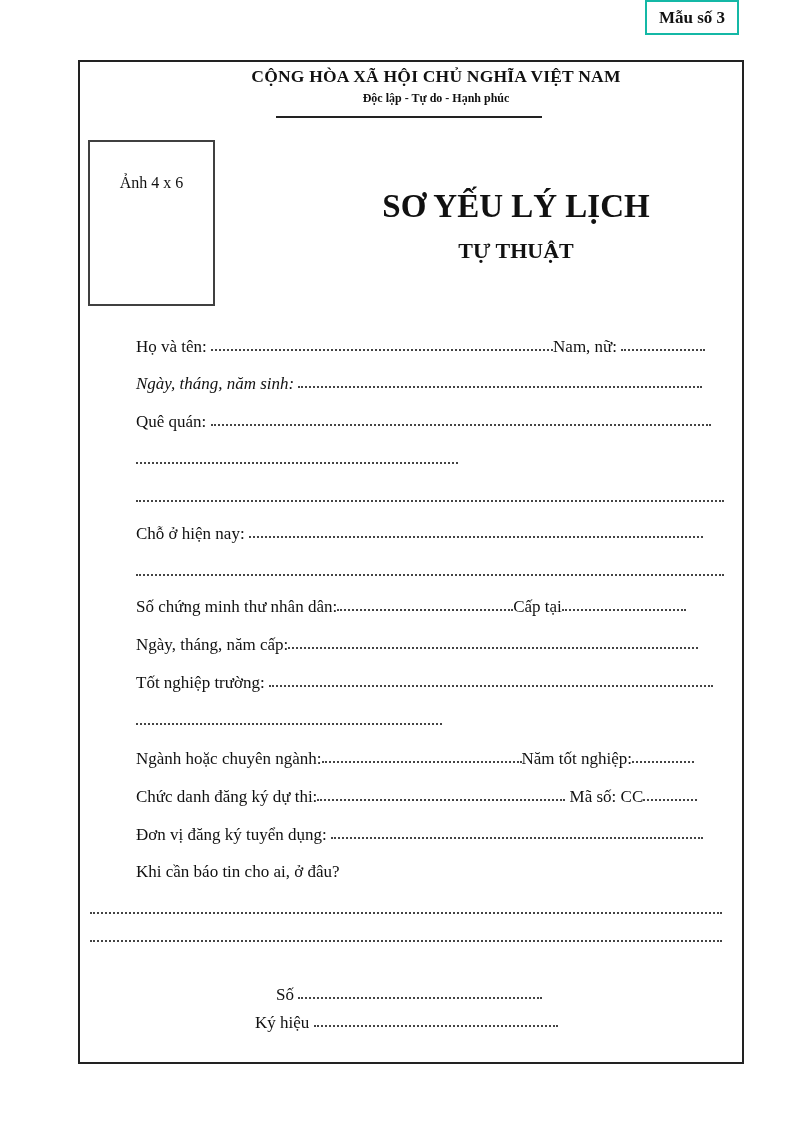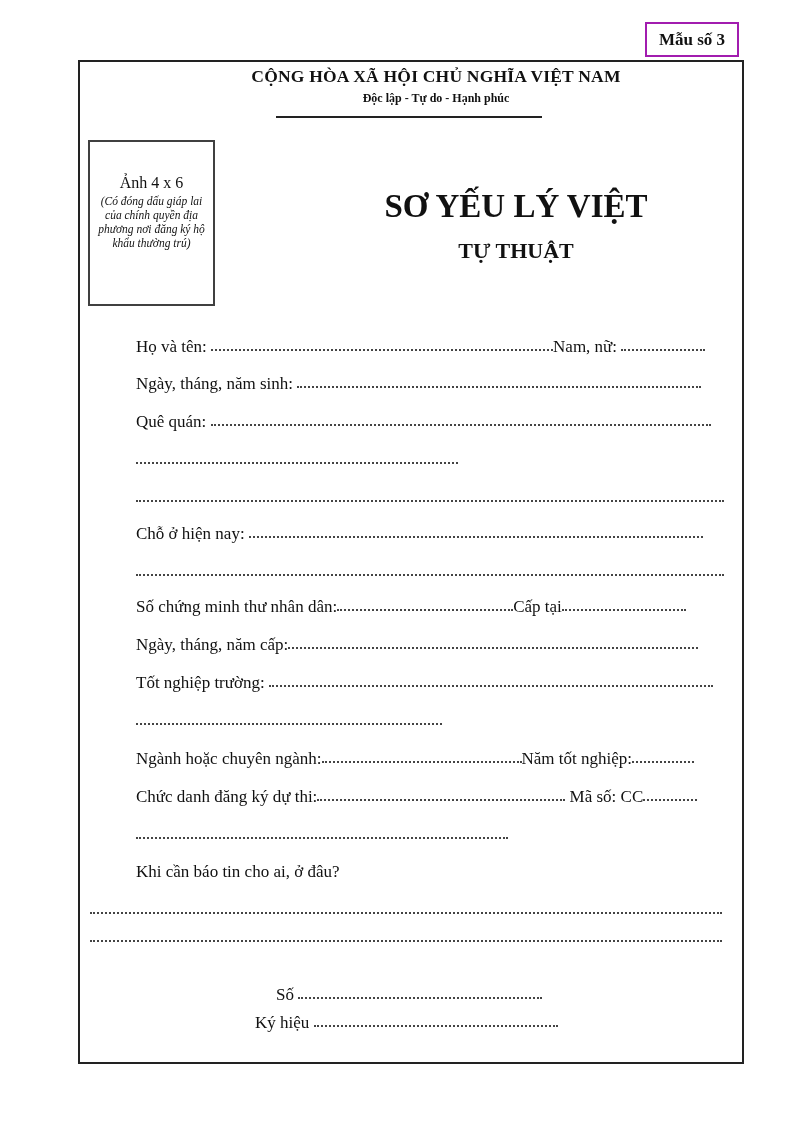--- a/index.html
+++ b/index.html
@@ -1,20 +1,20 @@
 <!DOCTYPE html>
 <html><head>
   <meta charset="utf-8">
   <style>
     html, body { margin: 0; padding: 0; background: #ffffff; }
     body { width: 800px; height: 1131px; position: relative; overflow: hidden;
            font-family: "Liberation Serif", "DejaVu Serif", serif; color: #111; }
     .abs { position: absolute; white-space: nowrap; padding-left: 36px; }
-    .form-code-box { position: absolute; left: 645px; top: 22px; width: 94px; height: 35px;
-      border: 2px solid #a21caf; box-sizing: border-box; display: flex; align-items: center; justify-content: center;
+    .form-code-box { position: absolute; left: 645px; top: 0; width: 94px; height: 35px;
+      border: 2px solid #14b8a6; box-sizing: border-box; display: flex; align-items: center; justify-content: center;
       font-weight: bold; font-size: 17px; }
     .outer-frame { position: absolute; left: 78px; top: 60px; width: 666px; height: 1004px;
       border: 2px solid #222; box-sizing: border-box; }
     .national-title { left: 0; width: 800px; text-align: center; top: 66px; font-weight: bold; font-size: 17.5px; letter-spacing: 0.2px; }
     .motto { left: 0; width: 800px; text-align: center; top: 91px; font-weight: bold; font-size: 12px; }
     .motto-rule { position: absolute; left: 276px; top: 116px; width: 266px; height: 0; border-top: 2px solid #222; }
     .photo-box { position: absolute; left: 88px; top: 140px; width: 127px; height: 166px; border: 2px solid #404040; box-sizing: border-box;
       text-align: center; }
     .photo-title { margin-top: 32px; font-size: 16px; }
     .photo-note { font-style: italic; font-size: 11.5px; line-height: 14px; margin-top: 2px; padding: 0 4px; white-space: normal; }
@@ -33,33 +33,32 @@
 </div>
 
 <div class="outer-frame"></div>
 
 <div class="abs national-title">CỘNG HÒA XÃ HỘI CHỦ NGHĨA VIỆT NAM</div>
 <div class="abs motto">Độc lập - Tự do - Hạnh phúc</div>
 <div class="motto-rule"></div>
 
 <div class="photo-box">
   <div class="photo-title">Ảnh 4 x 6</div>
-  <div class="photo-note">(Có đóng dấu giáp lai của chính quyền địa phương nơi đăng ký hộ khẩu thường trú)</div>
 </div>
 
-<div class="abs doc-title">SƠ YẾU LÝ VIỆT</div>
+<div class="abs doc-title">SƠ YẾU LÝ LỊCH</div>
 <div class="abs doc-subtitle">TỰ THUẬT</div>
 
 <div class="field" style="left:136px; top:337px;">
   <span class="label">Họ và tên:</span>
   <span class="dots" style="width:342px;"></span><span class="label">Nam, nữ:</span>
   <span class="dots" style="width:84px;"></span>
 </div>
 
-<div class="field" style="left:136px; top:374px;">
+<div class="field" style="left:136px; top:374px;font-style:italic;">
   <span class="label">Ngày, tháng, năm sinh:</span>
   <span class="dots" style="width:404px;"></span>
 </div>
 
 <div class="field" style="left:136px; top:412px;">
   <span class="label">Quê quán:</span>
   <span class="dots" style="width:500px;"></span>
 </div>
 
 <div class="field" style="left:136px; top:450px;">
@@ -96,20 +95,21 @@
 
 <div class="field" style="left:136px; top:749px;">
   <span class="label">Ngành hoặc chuyên ngành:</span><span class="dots" style="width:200px;"></span><span class="label">Năm tốt nghiệp:</span><span class="dots" style="width:62px;"></span>
 </div>
 
 <div class="field" style="left:136px; top:787px;">
   <span class="label">Chức danh đăng ký dự thi:</span><span class="dots" style="width:248px;"></span> <span class="label">Mã số: CC</span><span class="dots" style="width:54px;"></span>
 </div>
 
 <div class="field" style="left:136px; top:825px;">
+  <span class="label">Đơn vị đăng ký tuyển dụng:</span>
   <span class="dots" style="width:372px;"></span>
 </div>
 
 <div class="field" style="left:136px; top:862px;">
   <span class="label">Khi cần báo tin cho ai, ở đâu?</span>
 </div>
 <div class="field" style="left:90px; top:900px;">
   <span class="dots" style="width:632px;"></span>
 </div>
 <div class="field" style="left:90px; top:928px;">

